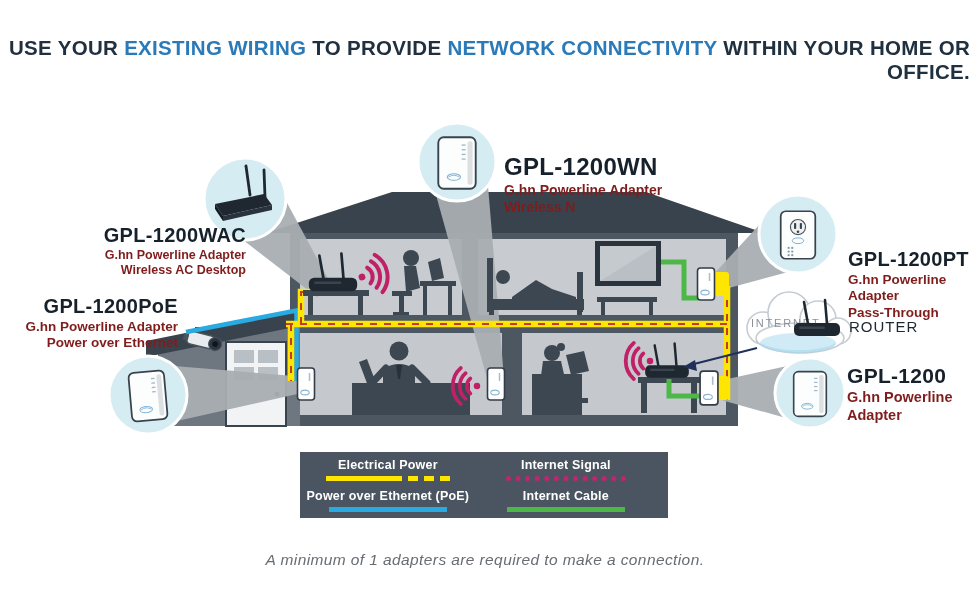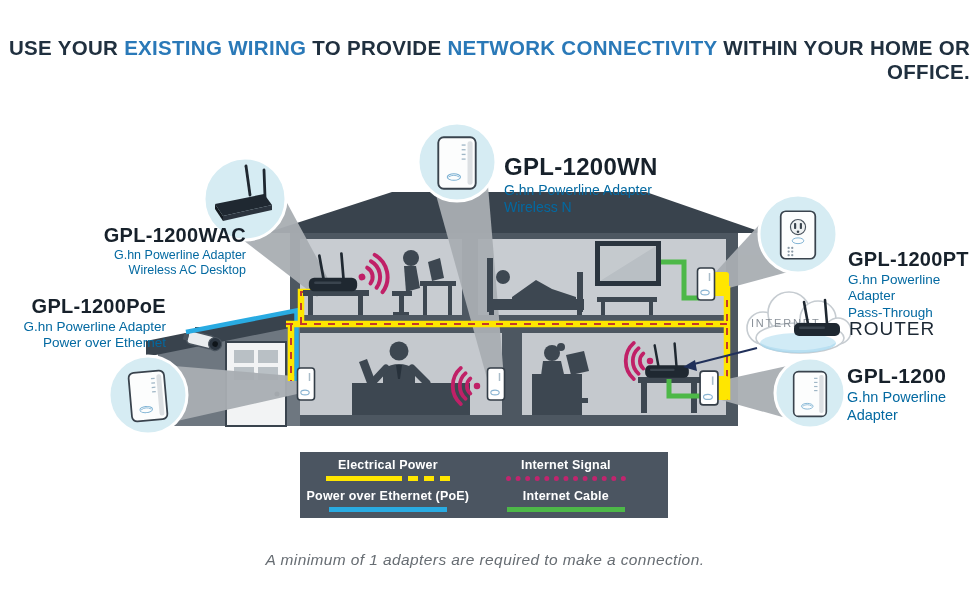--- a/index.html
+++ b/index.html
@@ -6,37 +6,37 @@
   .stage{position:relative;width:970px;height:600px;background:#ffffff;overflow:hidden;
          font-family:"Liberation Sans",sans-serif;}
   .art{position:absolute;left:0;top:0;width:970px;height:600px;}
 
   .headline{position:absolute;top:36px;left:0;width:100%;text-align:right;
             font-size:20.5px;font-weight:600;letter-spacing:.3px;color:#20303f;}
   .headline .hl{color:#2a79b8;}
 
   .plabel{position:absolute;line-height:1;}
   .plabel .pname{font-weight:700;color:#17212b;letter-spacing:.3px;}
-  .plabel .psub{color:#0369a1;line-height:1.22;margin-top:3px;font-weight:400;}
+  .plabel .psub{color:#7f1d1d;line-height:1.22;margin-top:3px;font-weight:700;}
   #lbl-wn{left:504px;top:127px;}
   #lbl-wn .pname{font-size:24px;margin-top:28px;}
   #lbl-wn .psub{font-size:14px;}
   #lbl-wac{left:26px;top:225px;width:220px;text-align:right;}
   #lbl-wac .pname{font-size:20px;}
   #lbl-wac .psub{font-size:12.5px;}
-  #lbl-poe{left:0px;top:296px;width:166px;text-align:right;}
+  #lbl-poe{left:12px;top:296px;width:166px;text-align:right;}
   #lbl-poe .pname{font-size:20px;}
   #lbl-poe .psub{font-size:13.5px;}
   #lbl-pt{left:848px;top:229px;margin-top:20px;}
   #lbl-pt .pname{font-size:20px;}
   #lbl-pt .psub{font-size:13.5px;}
   #lbl-g12{left:847px;top:365px;}
   #lbl-g12 .pname{font-size:21px;}
   #lbl-g12 .psub{font-size:14.5px;}
-  #lbl-router{position:absolute;left:849px;top:318px;font-size:19px;font-weight:500;
+  #lbl-router{position:absolute;left:849px;top:318px;font-size:15px;font-weight:500;
               letter-spacing:1px;color:#1c2834;text-align:right;}
 
   .legend{position:absolute;left:300px;top:452px;width:368px;height:66px;background:#4b5561;
           display:grid;grid-template-columns:46% 54%;align-content:center;row-gap:8px;box-sizing:border-box;padding:4px 6px;}
   .legend .item{display:flex;flex-direction:column;align-items:center;}
   .legend .lab{color:#ffffff;font-size:12.5px;font-weight:700;letter-spacing:.2px;}
   .sw{margin-top:4px;}
   .sw-el{display:flex;align-items:center;height:5px;}
   .sw-el b{display:block;width:76px;height:5px;background:#ffe600;}
   .sw-el i{display:block;width:10px;height:5px;background:#ffe600;margin-left:6px;}

